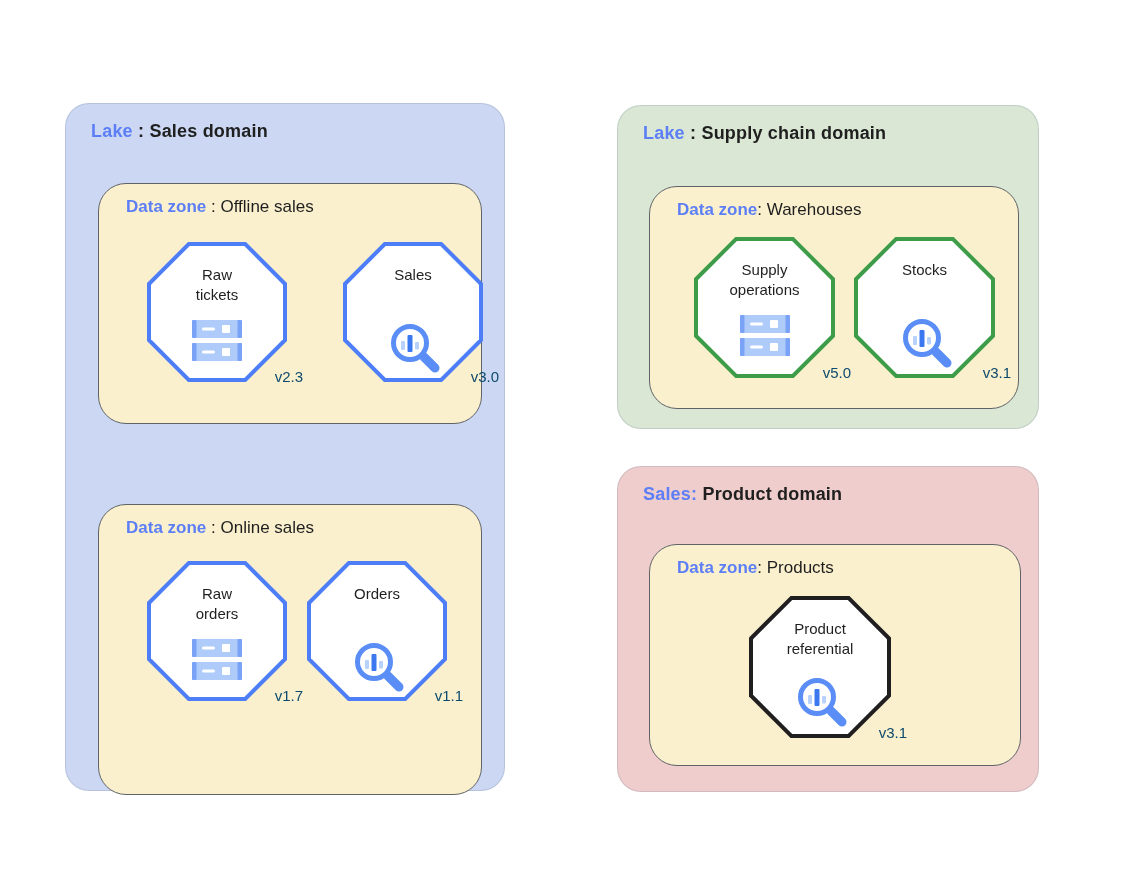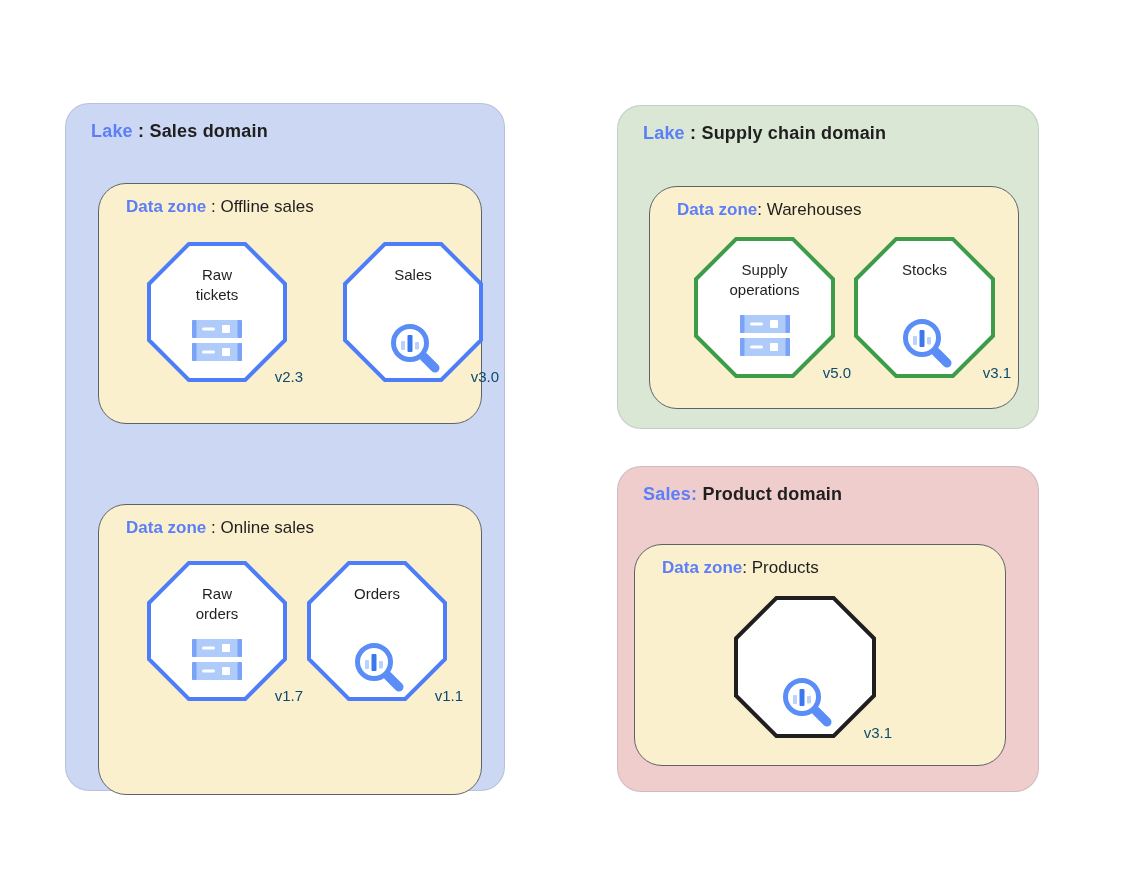--- a/index.html
+++ b/index.html
@@ -189,28 +189,30 @@
         <div class="ver">v3.1</div>
       </div>
     </div>
   </div>
 
   <div class="lake" style="left: 617px; top: 466px; width: 422px; height: 326px; background: rgb(239, 205, 204);">
     <div class="lake-title">
       <span class="prefix">Sales:</span><span class="rest"> Product domain</span>
     </div>
 
-    <div class="zone" style="left:16px;top:77px;width:372px;height:222px;">
+    <div class="zone" style="left:31px;top:77px;width:372px;height:222px;">
       <div class="zone-title">
         <span class="prefix">Data zone</span><span class="rest">: Products</span>
       </div>
 
       <div class="oct-wrap" style="left:99px;top:51px;width:142px;height:142px;">
         <div class="oct" style="inset: 0px; background: rgb(31, 31, 31);"></div>
         <div class="oct-inner"></div>
+        <div class="oct-label">Product
+referential</div>
         <span class="oct-icon icon-search">
   <svg width="54" height="54" viewBox="0 0 54 54">
     <line x1="35" y1="35" x2="46" y2="46" stroke="#5a8df6" stroke-width="9" stroke-linecap="round"></line>
     <circle cx="21" cy="21" r="16.5" fill="#ffffff" stroke="#5a8df6" stroke-width="5"></circle>
     <rect x="12" y="19" width="4" height="9" rx="1" fill="#b9d2fc"></rect>
     <rect x="18.5" y="13" width="5" height="17" rx="1" fill="#3b78f0"></rect>
     <rect x="26" y="20" width="4" height="7.5" rx="1" fill="#b9d2fc"></rect>
   </svg>
 </span>
         <div class="ver">v3.1</div>

